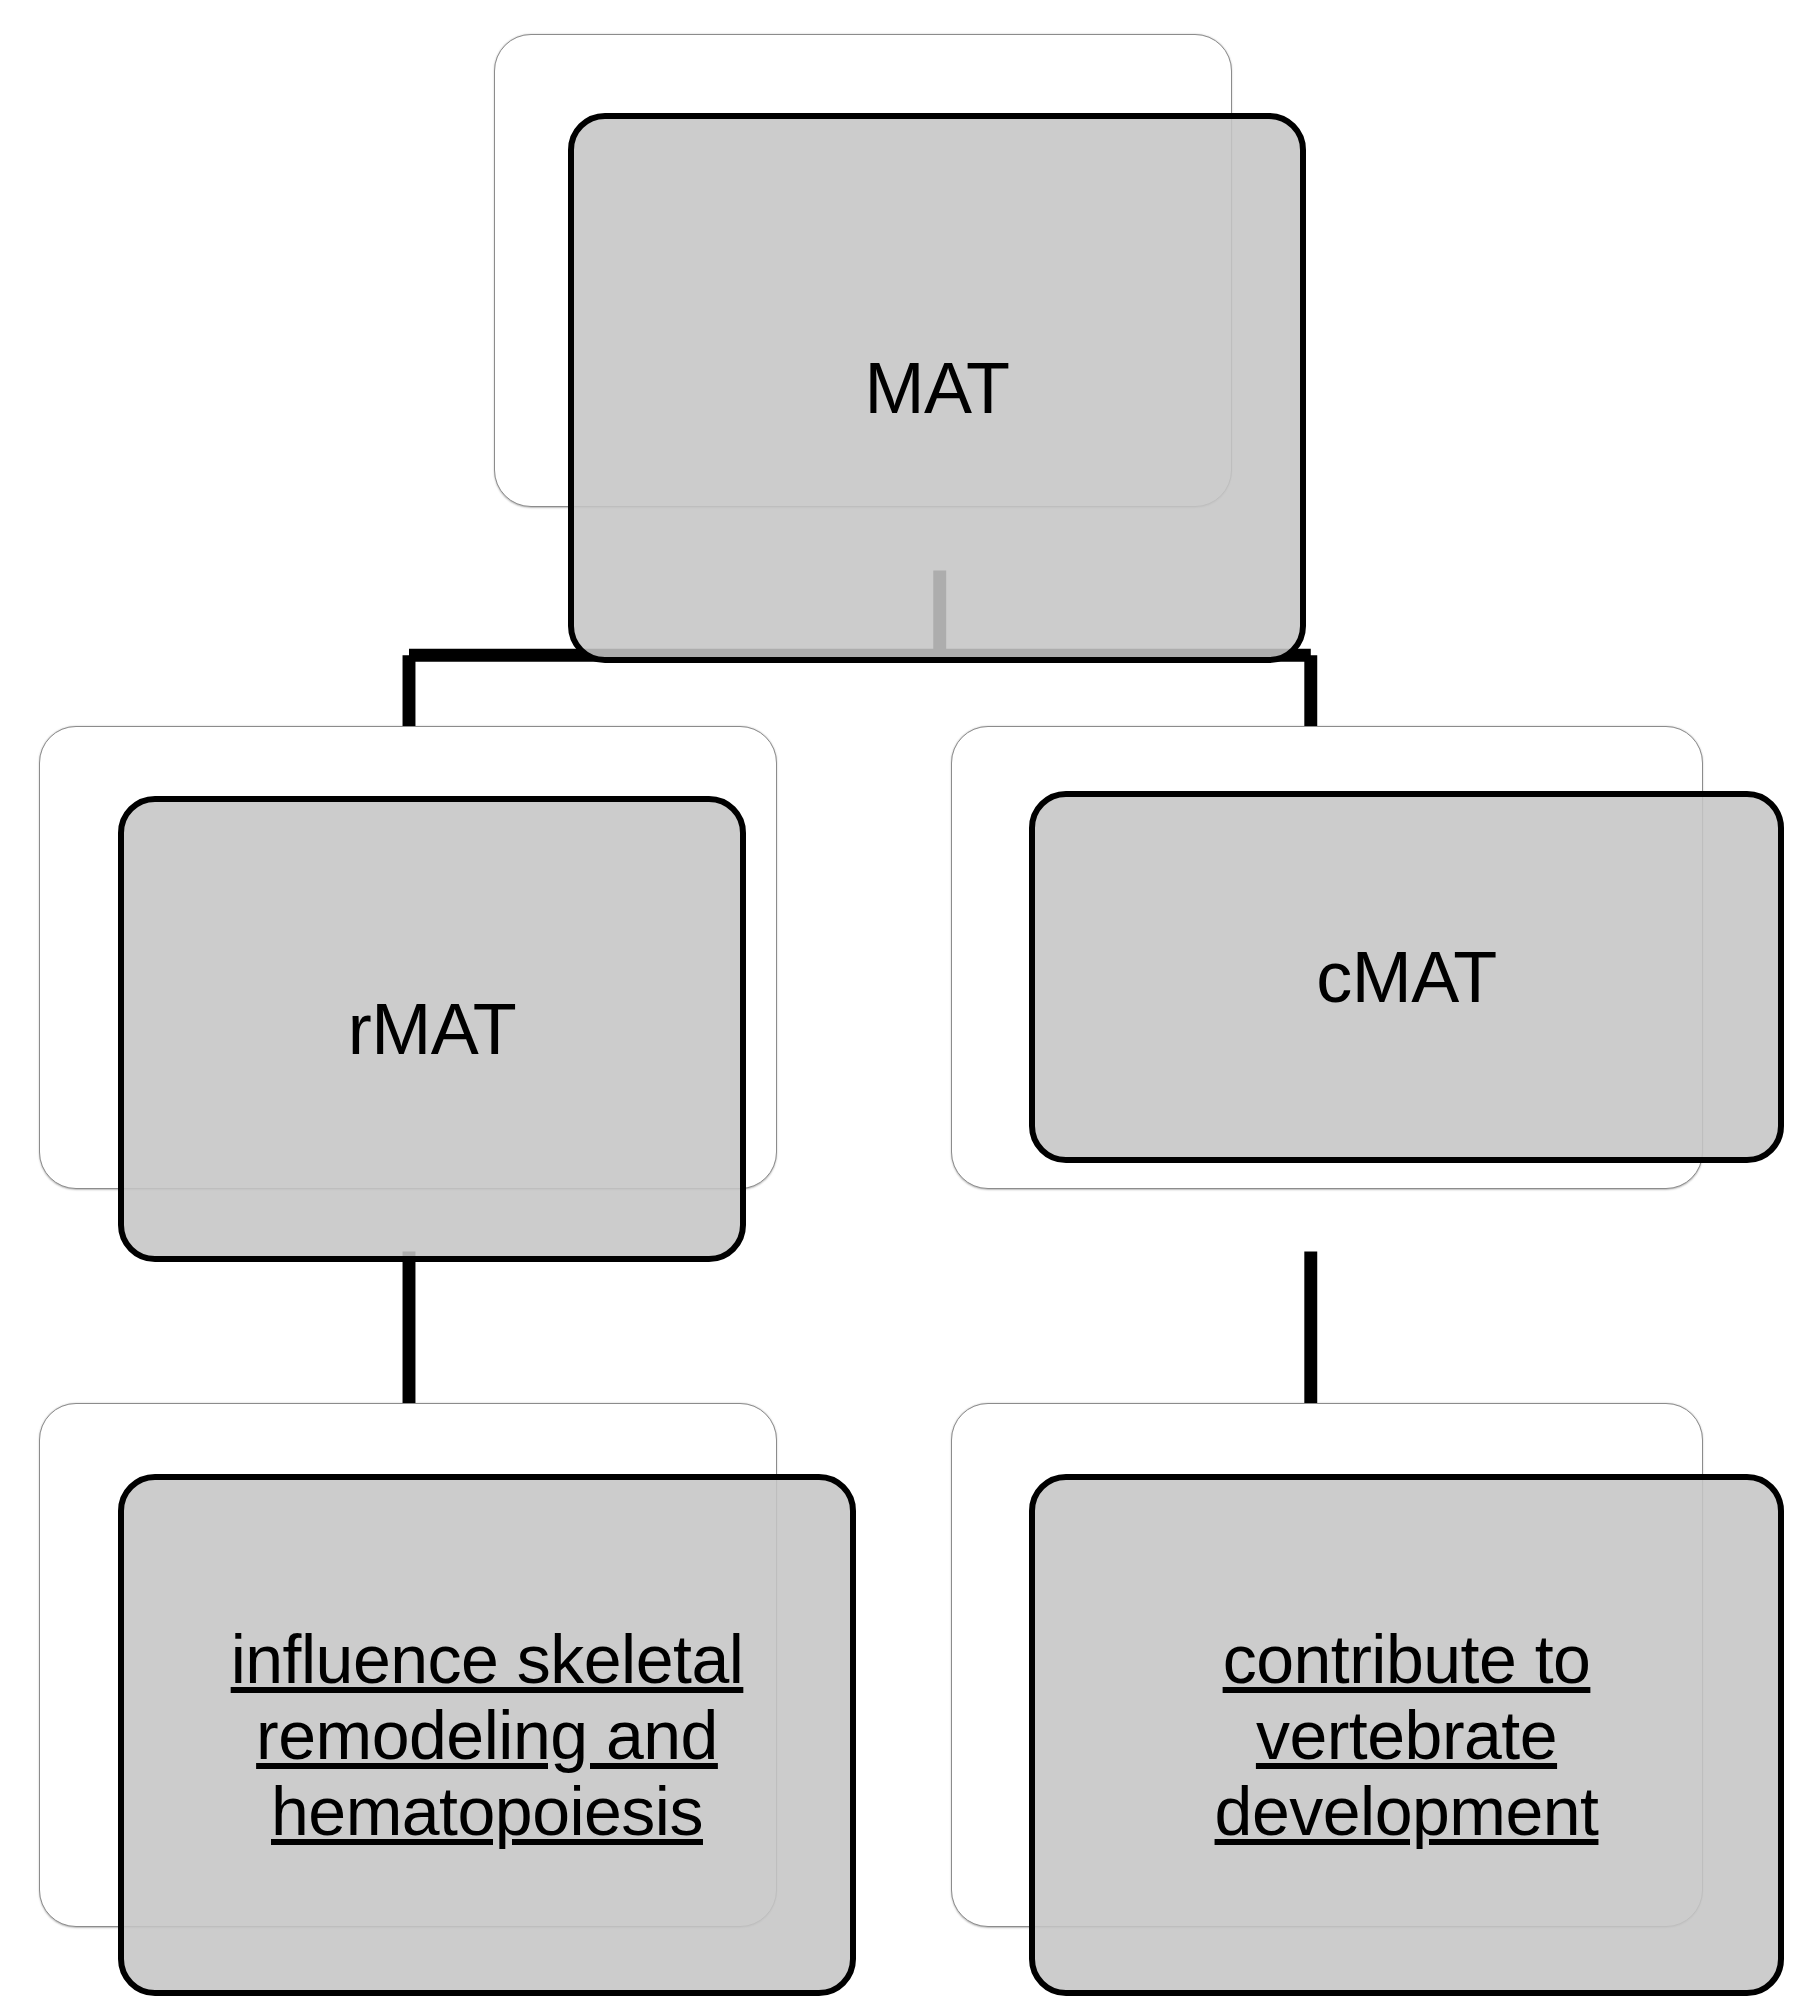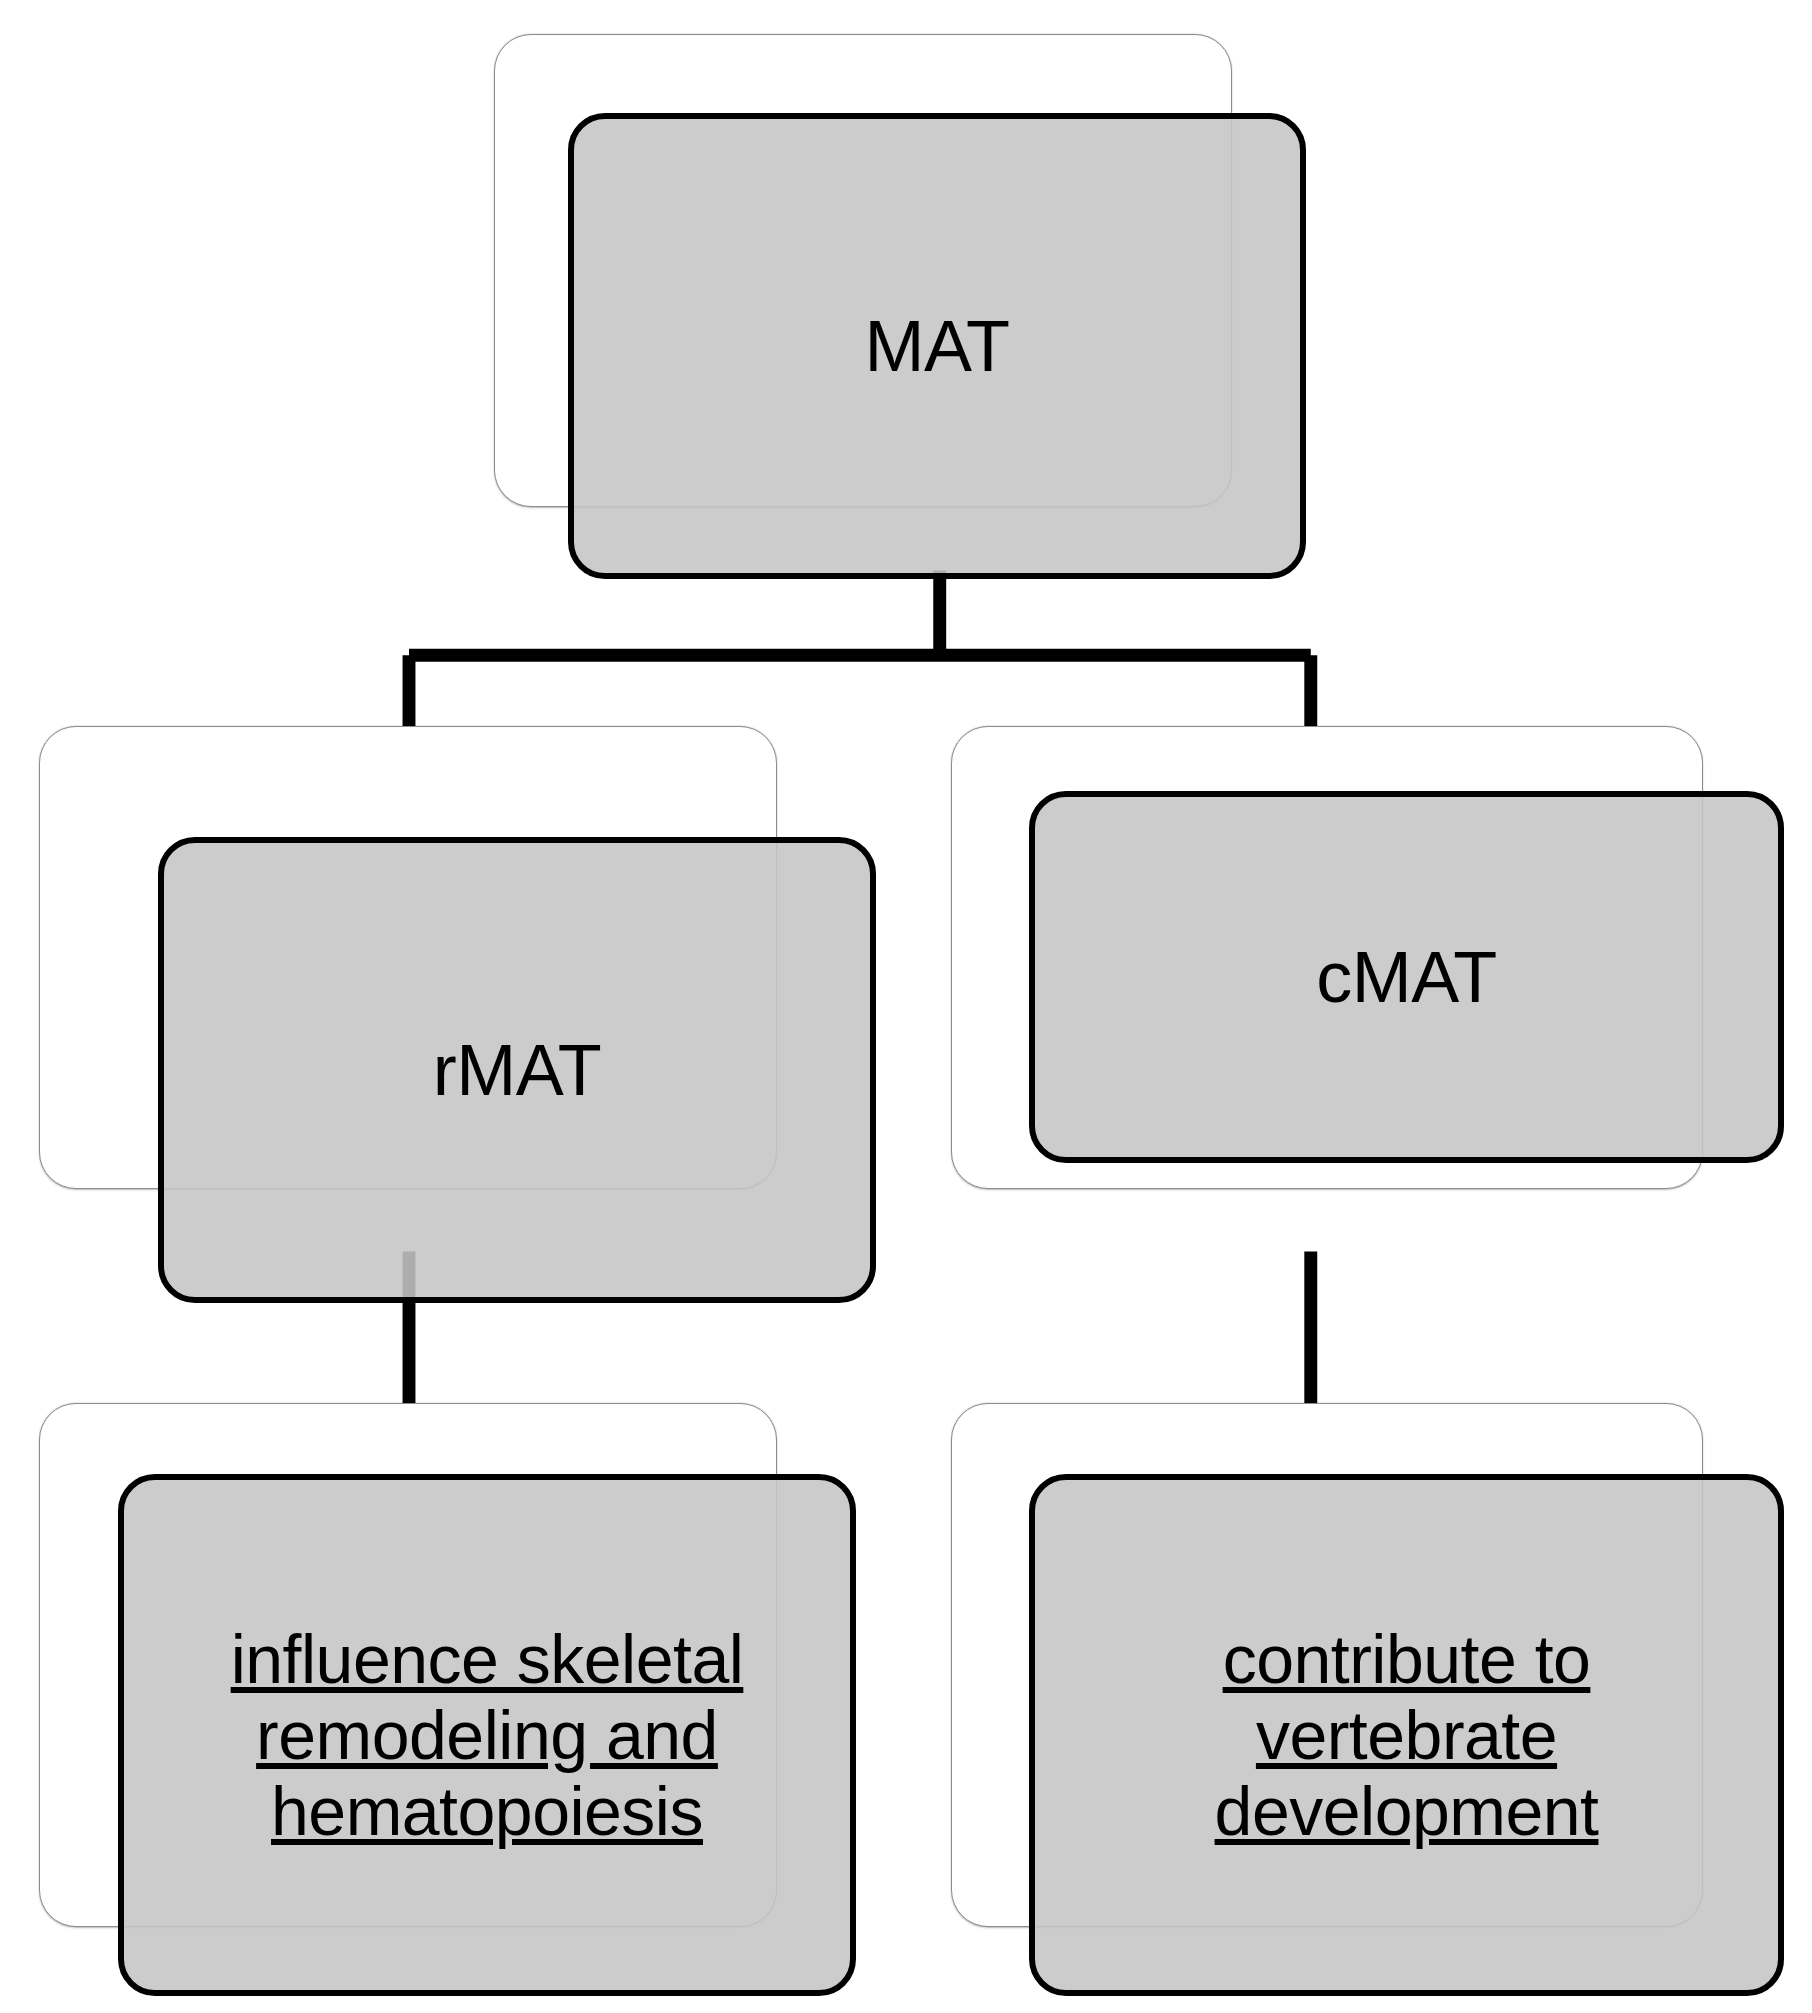--- a/index.html
+++ b/index.html
@@ -60,26 +60,26 @@
     white-space: pre-line;
     letter-spacing: -0.5px;
   }
   .label-lg  { font-size: 72px; }
   .label-md  { font-size: 68px; text-decoration: underline; }
 
   
   
   #node-mat              { left: 0;    top: 0;    }
   #node-mat .card-back   { left: 494px; top: 34px;  width: 738px; height: 473px; }
-  #node-mat .card-front  { left: 568px; top: 113px; width: 738px; height: 466px; }
+  #node-mat .card-front  { left: 568px; top: 113px; width: 738px; height: 550px; }
 
   
   #node-rmat             { left: 0; top: 0; }
   #node-rmat .card-back  { left: 39px;  top: 726px; width: 738px; height: 463px; }
-  #node-rmat .card-front { left: 118px; top: 837px; width: 718px; height: 466px; margin-left: 40px; }
+  #node-rmat .card-front { left: 118px; top: 796px; width: 628px; height: 466px; }
 
   
   #node-cmat             { left: 0; top: 0; }
   #node-cmat .card-back  { left: 951px; top: 726px; width: 752px; height: 463px; }
   #node-cmat .card-front { left: 1029px; top: 791px; width: 755px; height: 372px; }
 
   
   #node-rmat-desc             { left: 0; top: 0; }
   #node-rmat-desc .card-back  { left: 39px;  top: 1403px; width: 738px; height: 524px; }
   #node-rmat-desc .card-front { left: 118px; top: 1474px; width: 738px; height: 522px; }

